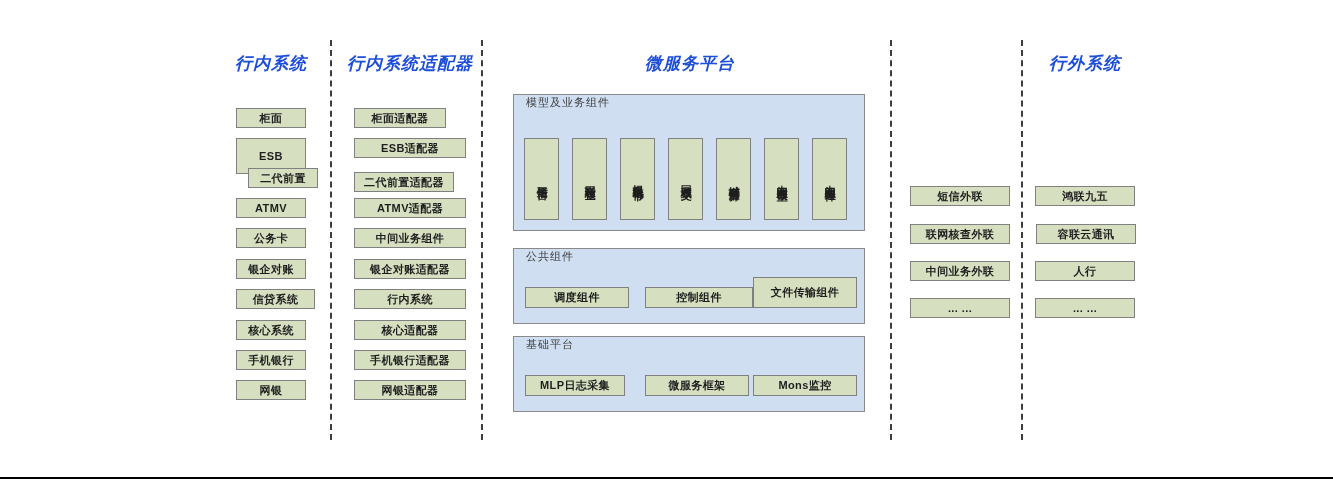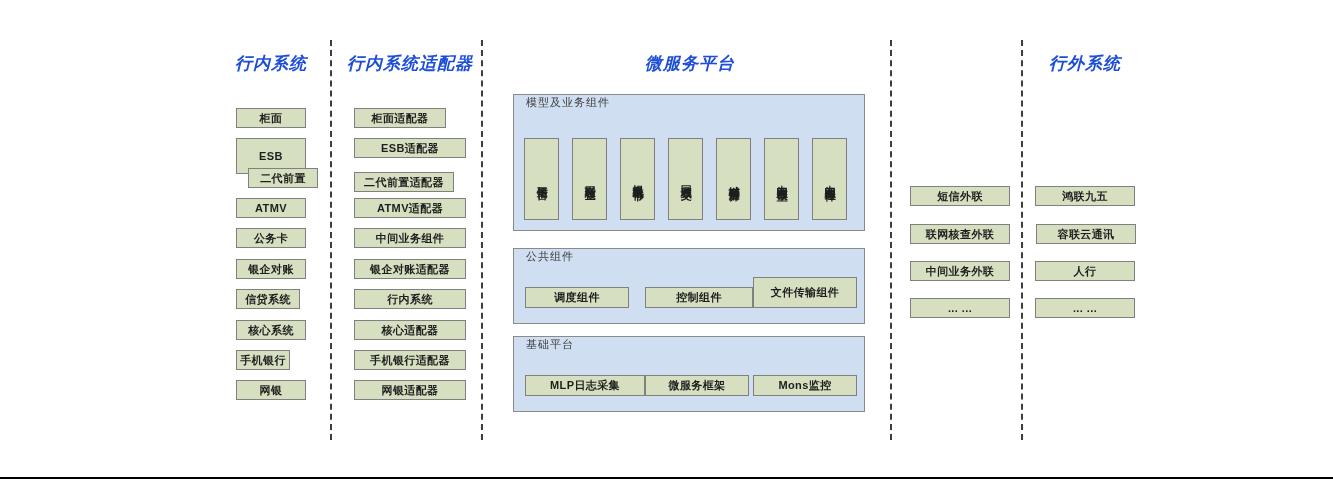--- a/index.html
+++ b/index.html
@@ -103,23 +103,23 @@
   <div class="vdash" style="left:1021px"></div>
 
   <div class="col-title" style="left:206px;width:130px">行内系统</div>
 
   <div class="node" style="left:236px;top:108px;width:70px;height:20px">柜面</div>
   <div class="node" style="left:236px;top:138px;width:70px;height:36px">ESB</div>
   <div class="node" style="left:248px;top:168px;width:70px;height:20px">二代前置</div>
   <div class="node" style="left:236px;top:198px;width:70px;height:20px">ATMV</div>
   <div class="node" style="left:236px;top:228px;width:70px;height:20px">公务卡</div>
   <div class="node" style="left:236px;top:259px;width:70px;height:20px">银企对账</div>
-  <div class="node" style="left:236px;top:289px;width:64px;height:20px">信贷系统</div>
+  <div class="node" style="left:236px;top:289px;width:79px;height:20px">信贷系统</div>
   <div class="node" style="left:236px;top:320px;width:70px;height:20px">核心系统</div>
-  <div class="node" style="left:236px;top:350px;width:54px;height:20px">手机银行</div>
+  <div class="node" style="left:236px;top:350px;width:70px;height:20px">手机银行</div>
   <div class="node" style="left:236px;top:380px;width:70px;height:20px">网银</div>
 
   <div class="col-title" style="left:345px;width:130px">行内系统适配器</div>
 
   <div class="node" style="left:354px;top:108px;width:92px;height:20px">柜面适配器</div>
   <div class="node" style="left:354px;top:138px;width:112px;height:20px">ESB适配器</div>
   <div class="node" style="left:354px;top:172px;width:100px;height:20px">二代前置适配器</div>
   <div class="node" style="left:354px;top:198px;width:112px;height:20px">ATMV适配器</div>
   <div class="node" style="left:354px;top:228px;width:112px;height:20px">中间业务组件</div>
   <div class="node" style="left:354px;top:259px;width:112px;height:20px">银企对账适配器</div>
@@ -144,21 +144,21 @@
   <div class="panel" style="left:513px;top:248px;width:352px;height:76px">
     <div class="panel-title">公共组件</div>
   </div>
   <div class="node" style="left:525px;top:287px;width:104px;height:21px">调度组件</div>
   <div class="node" style="left:645px;top:287px;width:108px;height:21px">控制组件</div>
   <div class="node" style="left:753px;top:277px;width:104px;height:31px">文件传输组件</div>
 
   <div class="panel" style="left:513px;top:336px;width:352px;height:76px">
     <div class="panel-title">基础平台</div>
   </div>
-  <div class="node" style="left:525px;top:375px;width:120px;height:21px">MLP日志采集</div>
+  <div class="node" style="left:525px;top:375px;width:100px;height:21px">MLP日志采集</div>
   <div class="node" style="left:645px;top:375px;width:104px;height:21px">微服务框架</div>
   <div class="node" style="left:753px;top:375px;width:104px;height:21px">Mons监控</div>
 
 
   <div class="node" style="left:910px;top:186px;width:100px;height:20px">短信外联</div>
   <div class="node" style="left:910px;top:224px;width:100px;height:20px">联网核查外联</div>
   <div class="node" style="left:910px;top:261px;width:100px;height:20px">中间业务外联</div>
   <div class="node" style="left:910px;top:298px;width:100px;height:20px">... ...</div>
 
   <div class="col-title" style="left:1025px;width:120px">行外系统</div>

